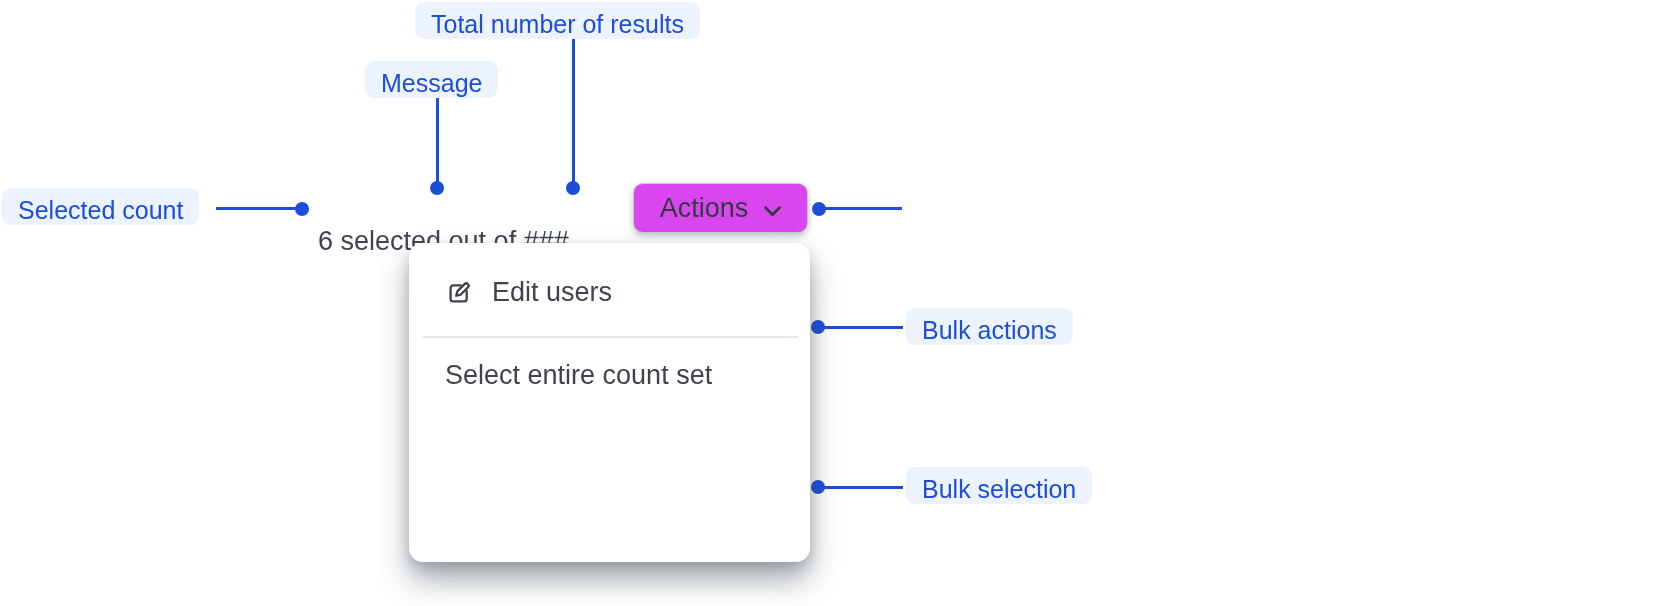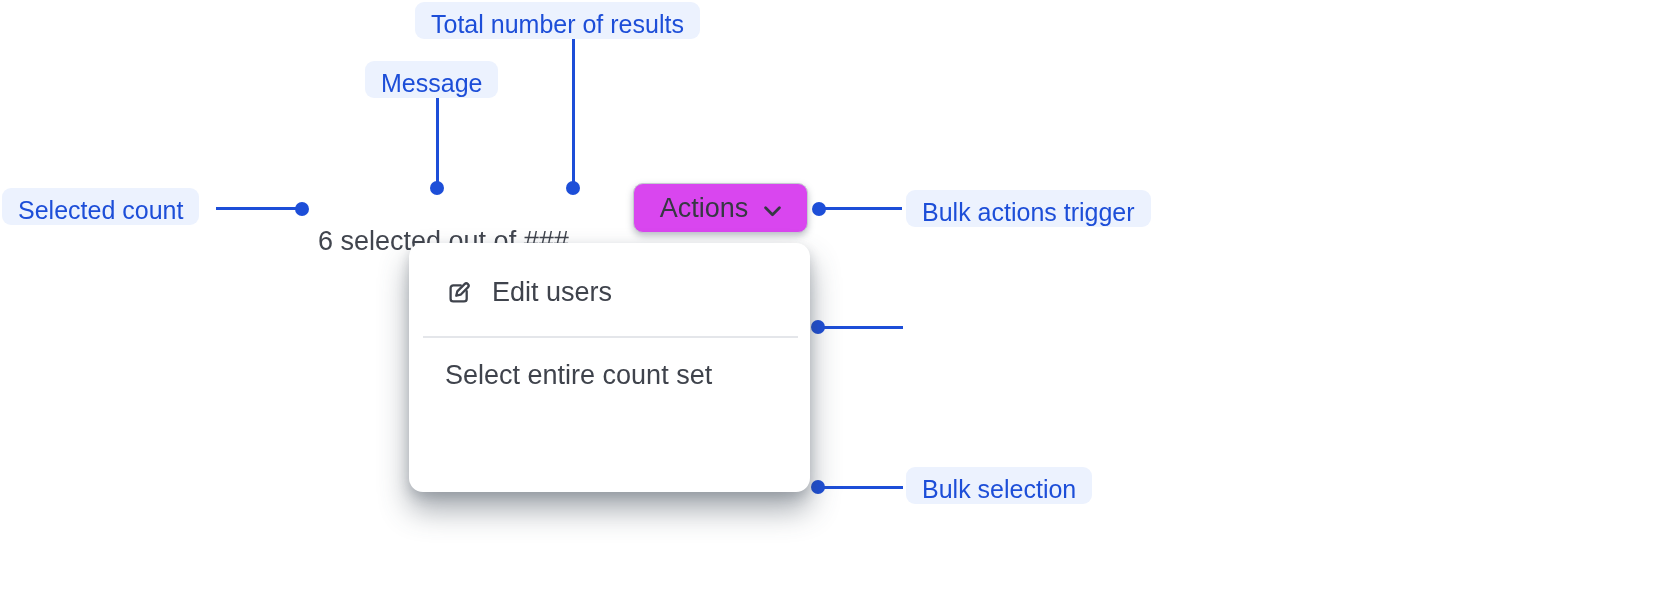--- a/index.html
+++ b/index.html
@@ -53,21 +53,21 @@
     display:flex;align-items:center;justify-content:center;gap:16px;
     background:#d946ef;border:1.5px solid #c5cad1;border-radius:10px;
     box-shadow:0 3px 7px rgba(90,100,112,.40);
     font-family:inherit;font-size:27px;font-weight:500;color:#353942;
     cursor:pointer;padding:0;
   }
   .actions-btn svg{margin-top:3px;}
   
   .menu{
     position:absolute;left:409px;top:243px;
-    width:401px;height:249px;box-sizing:border-box;
+    width:401px;height:319px;box-sizing:border-box;
     background:#ffffff;border-radius:14px;
     box-shadow:0 18px 30px rgba(60,70,84,.45), 0 5px 12px rgba(60,70,84,.22);
     padding:14px 0 7px 0;
   }
   .menu-item{
     height:71px;display:flex;align-items:center;gap:19px;
     padding:0 36px;font-size:27px;color:#3f434c;
     cursor:pointer;white-space:nowrap;background:transparent;border:0;
     font-family:inherit;width:100%;box-sizing:border-box;text-align:left;
   }
@@ -100,22 +100,22 @@
 
   <div class="callout co-total-results">
     <span>Total number of results</span>
   </div>
   <div class="callout co-selected-count">
     <span>Selected count</span>
   </div>
   <div class="callout co-message">
     <span>Message</span>
   </div>
-  <div class="callout co-trigger">
-    <span>Bulk actions trigger</span>
+  <div class="callout co-bulk-actions">
+    <span>Bulk actions</span>
   </div>
   <div class="callout co-bulk-selection">
     <span>Bulk selection</span>
   </div>
 
   <div class="selection-message">6 selected out of ###</div>
 
   <button class="actions-btn">
     <span>Actions</span>
     <span class="mi-icon">

